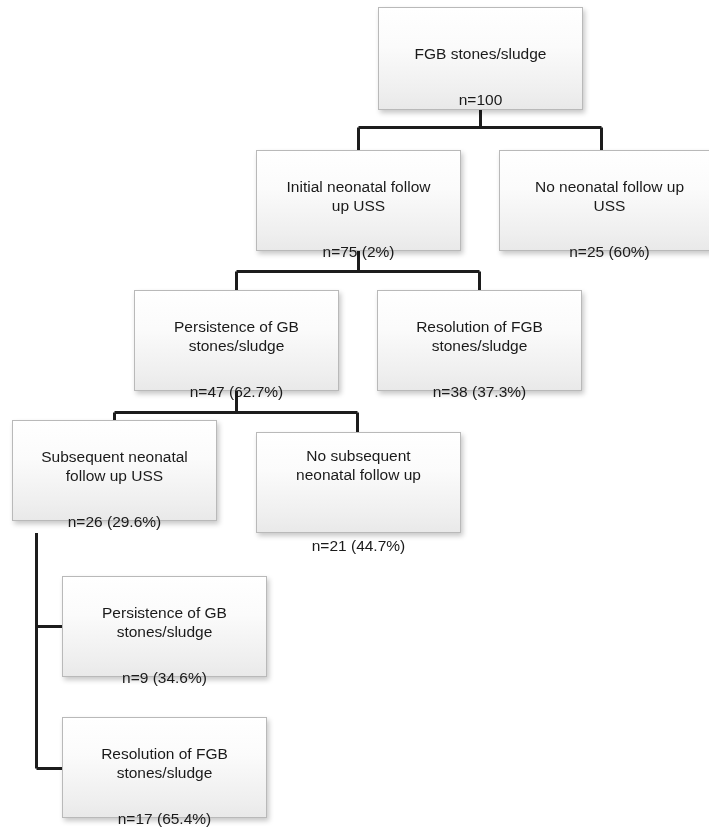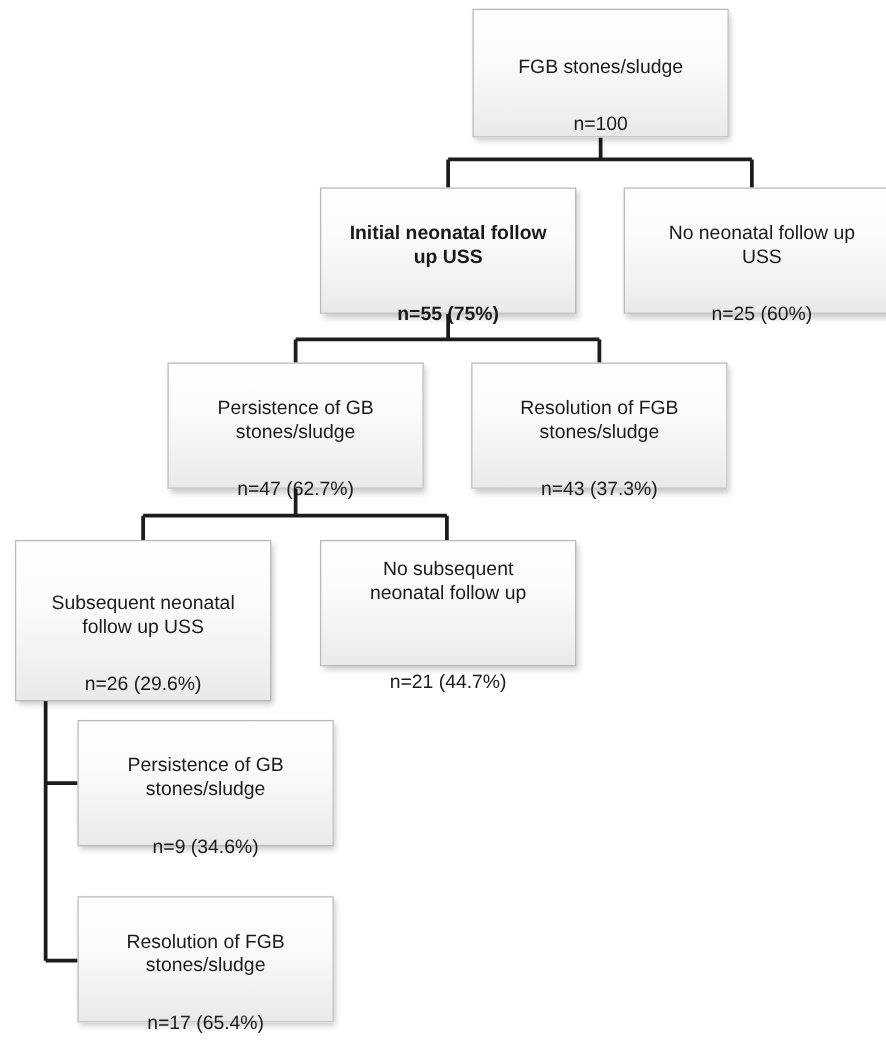--- a/index.html
+++ b/index.html
@@ -61,41 +61,41 @@
   <svg id="edges" viewBox="0 0 709 832" width="709" height="832" xmlns="http://www.w3.org/2000/svg">
       <path d="M 480.5 110 L 480.5 127.5 M 358.5 127.5 L 601.5 127.5 M 358.5 127.5 L 358.5 150 M 601.5 127.5 L 601.5 150" fill="none" stroke="#1c1c1c" stroke-width="3" stroke-linecap="butt" stroke-linejoin="miter"></path>
       <path d="M 358.5 251 L 358.5 271.5 M 236.5 271.5 L 479.5 271.5 M 236.5 271.5 L 236.5 290 M 479.5 271.5 L 479.5 290" fill="none" stroke="#1c1c1c" stroke-width="3" stroke-linecap="butt" stroke-linejoin="miter"></path>
       <path d="M 236.5 391 L 236.5 412.5 M 114.5 412.5 L 357.5 412.5 M 114.5 412.5 L 114.5 432 M 357.5 412.5 L 357.5 432" fill="none" stroke="#1c1c1c" stroke-width="3" stroke-linecap="butt" stroke-linejoin="miter"></path>
       <path d="M 36.5 533 L 36.5 768.5 M 36.5 626.5 L 62 626.5 M 36.5 768.5 L 62 768.5" fill="none" stroke="#1c1c1c" stroke-width="3" stroke-linecap="butt" stroke-linejoin="miter"></path>
     </svg>
 <div class="node" style="left: 378px; top: 7px; width: 205px; height: 103px;">
       <span class="title">FGB stones/sludge</span>
       <span class="count">n=100</span>
     </div>
-    <div class="node" style="left: 256px; top: 150px; width: 205px; height: 101px; font-weight: bold;">
+    <div class="node" style="left: 256px; top: 150px; width: 205px; height: 101px;">
       <span class="title">Initial neonatal follow
 up USS</span>
-      <span class="count">n=55 (75%)</span>
+      <span class="count">n=75 (2%)</span>
     </div>
     <div class="node" style="left: 499px; top: 150px; width: 221px; height: 101px; align-items: center;">
       <span class="title">No neonatal follow up
 USS</span>
       <span class="count">n=25 (60%)</span>
     </div>
     <div class="node" style="left: 134px; top: 290px; width: 205px; height: 101px;">
       <span class="title">Persistence of GB
 stones/sludge</span>
       <span class="count">n=47 (62.7%)</span>
     </div>
     <div class="node" style="left: 377px; top: 290px; width: 205px; height: 101px;">
       <span class="title">Resolution of FGB
 stones/sludge</span>
-      <span class="count">n=43 (37.3%)</span>
+      <span class="count">n=38 (37.3%)</span>
     </div>
-    <div class="node" style="left: 12px; top: 432px; width: 205px; height: 129px; text-align: center;">
+    <div class="node" style="left: 12px; top: 420px; width: 205px; height: 101px; text-align: center;">
       <span class="title">Subsequent neonatal
 follow up USS</span>
       <span class="count">n=26 (29.6%)</span>
     </div>
     <div class="node" style="left: 256px; top: 432px; width: 205px; height: 101px; gap: 25px;">
       <span class="title">No subsequent
 neonatal follow up</span>
       <span class="count">n=21 (44.7%)</span>
     </div>
     <div class="node" style="left: 62px; top: 576px; width: 205px; height: 101px;">

